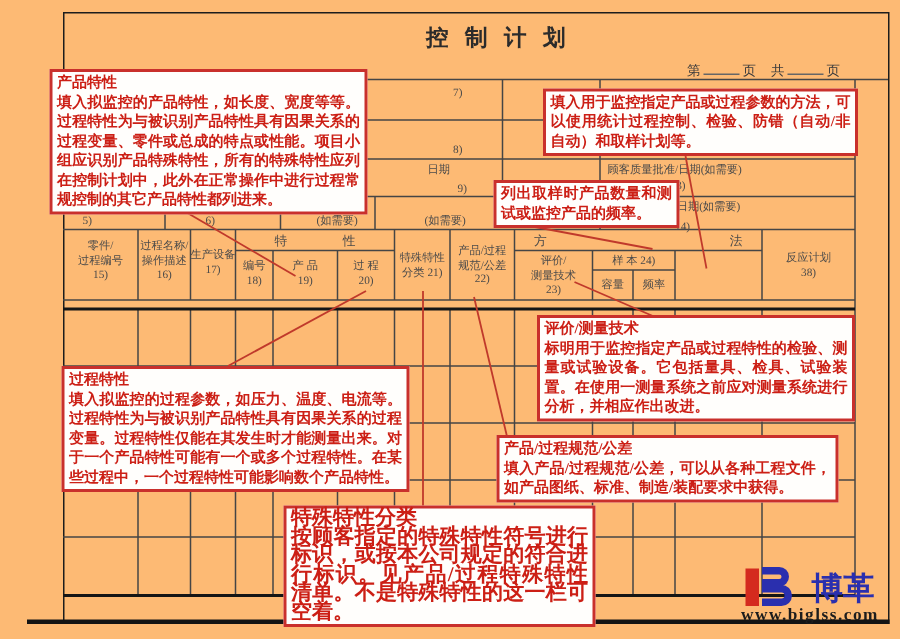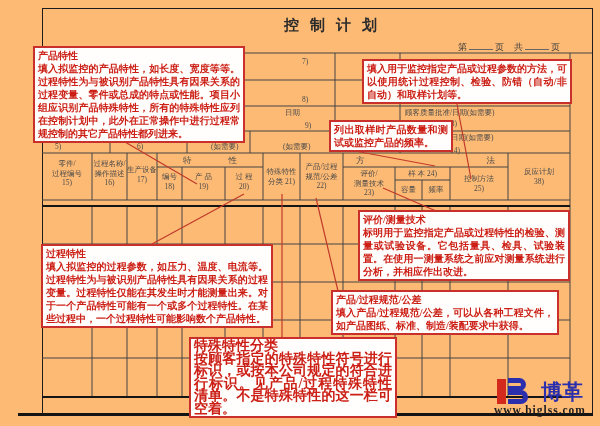--- a/index.html
+++ b/index.html
@@ -169,24 +169,20 @@
   </div>
   <div class="ch" style="left:395px;width:55px;top:169px">
     <span>样 本 24)</span>
   </div>
   <div class="ch" style="left:395px;width:27px;top:185px">
     <span>容量</span>
   </div>
   <div class="ch" style="left:422px;width:28px;top:185px">
     <span>频率</span>
   </div>
-  <div class="ch" style="left:450px;width:58px;top:174px">
-    <span>控制方法</span>
-    <span>25)</span>
-  </div>
   <div class="ch" style="left:508px;width:62px;top:167px">
     <span>反应计划</span>
     <span>38)</span>
   </div>
 
   <svg class="abs layer" viewBox="0 0 600 426">
     <g stroke="#c0392b" stroke-width="1.2" fill="none">
       <line x1="125" y1="142" x2="197" y2="184"></line>
       <line x1="244" y1="194" x2="152" y2="244"></line>
       <line x1="282" y1="194" x2="282" y2="338"></line>

